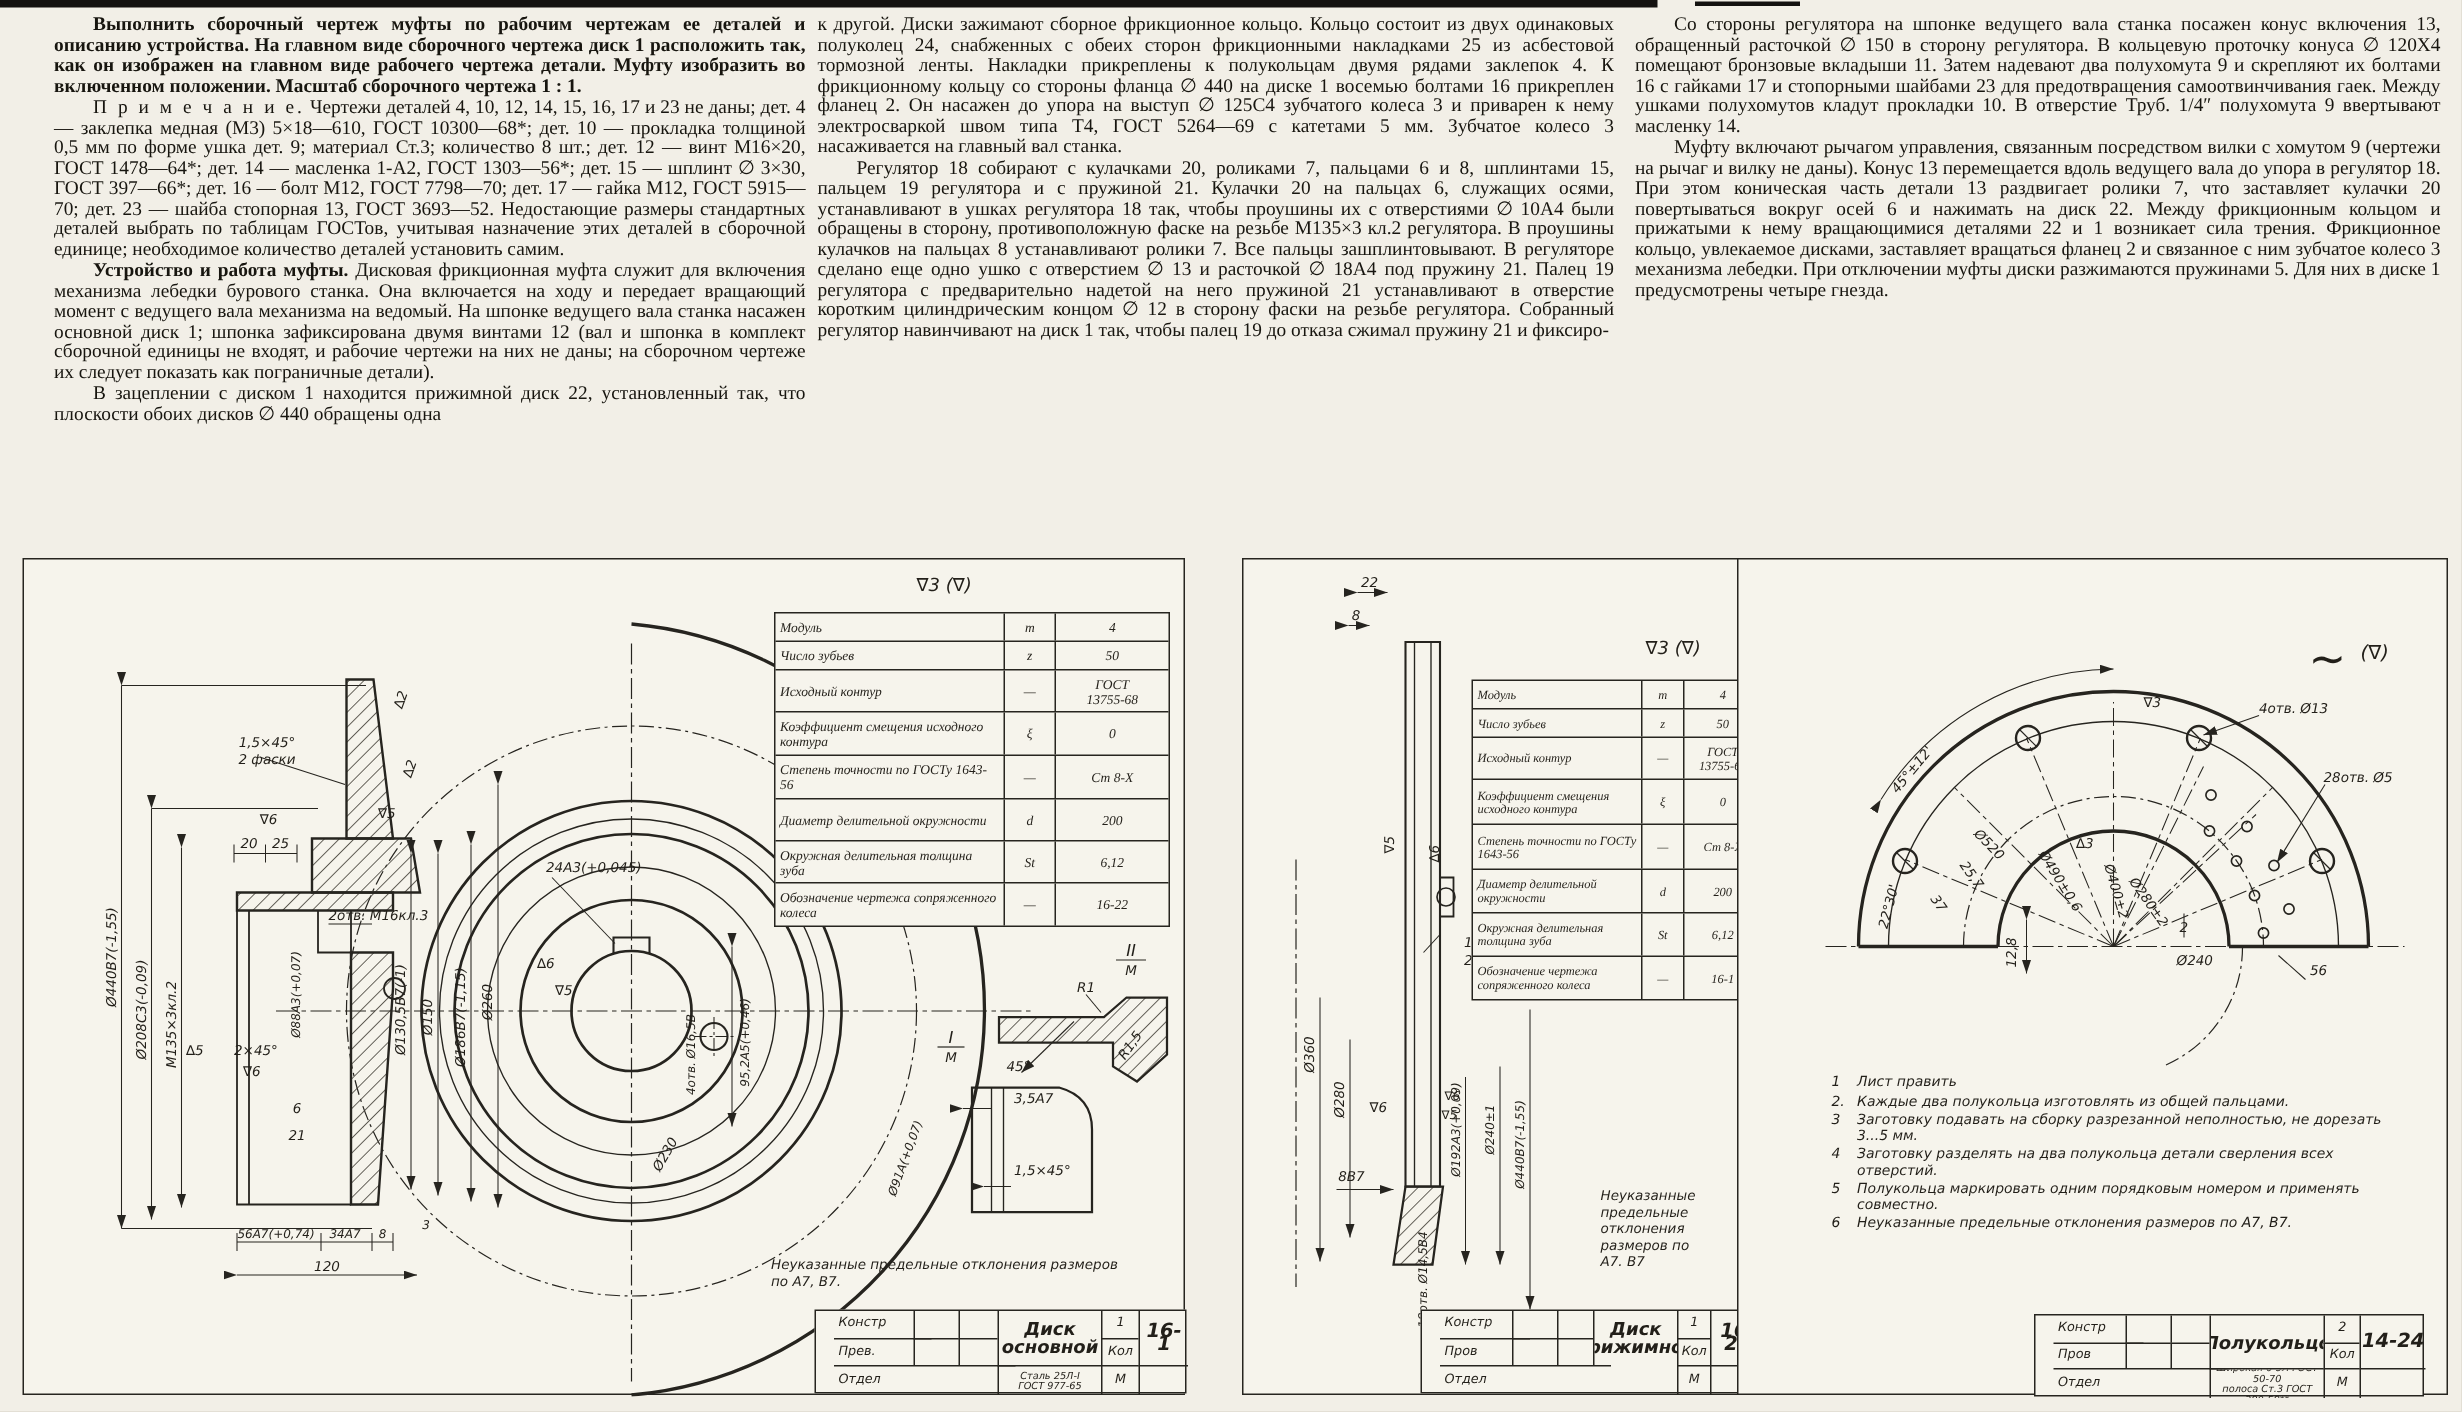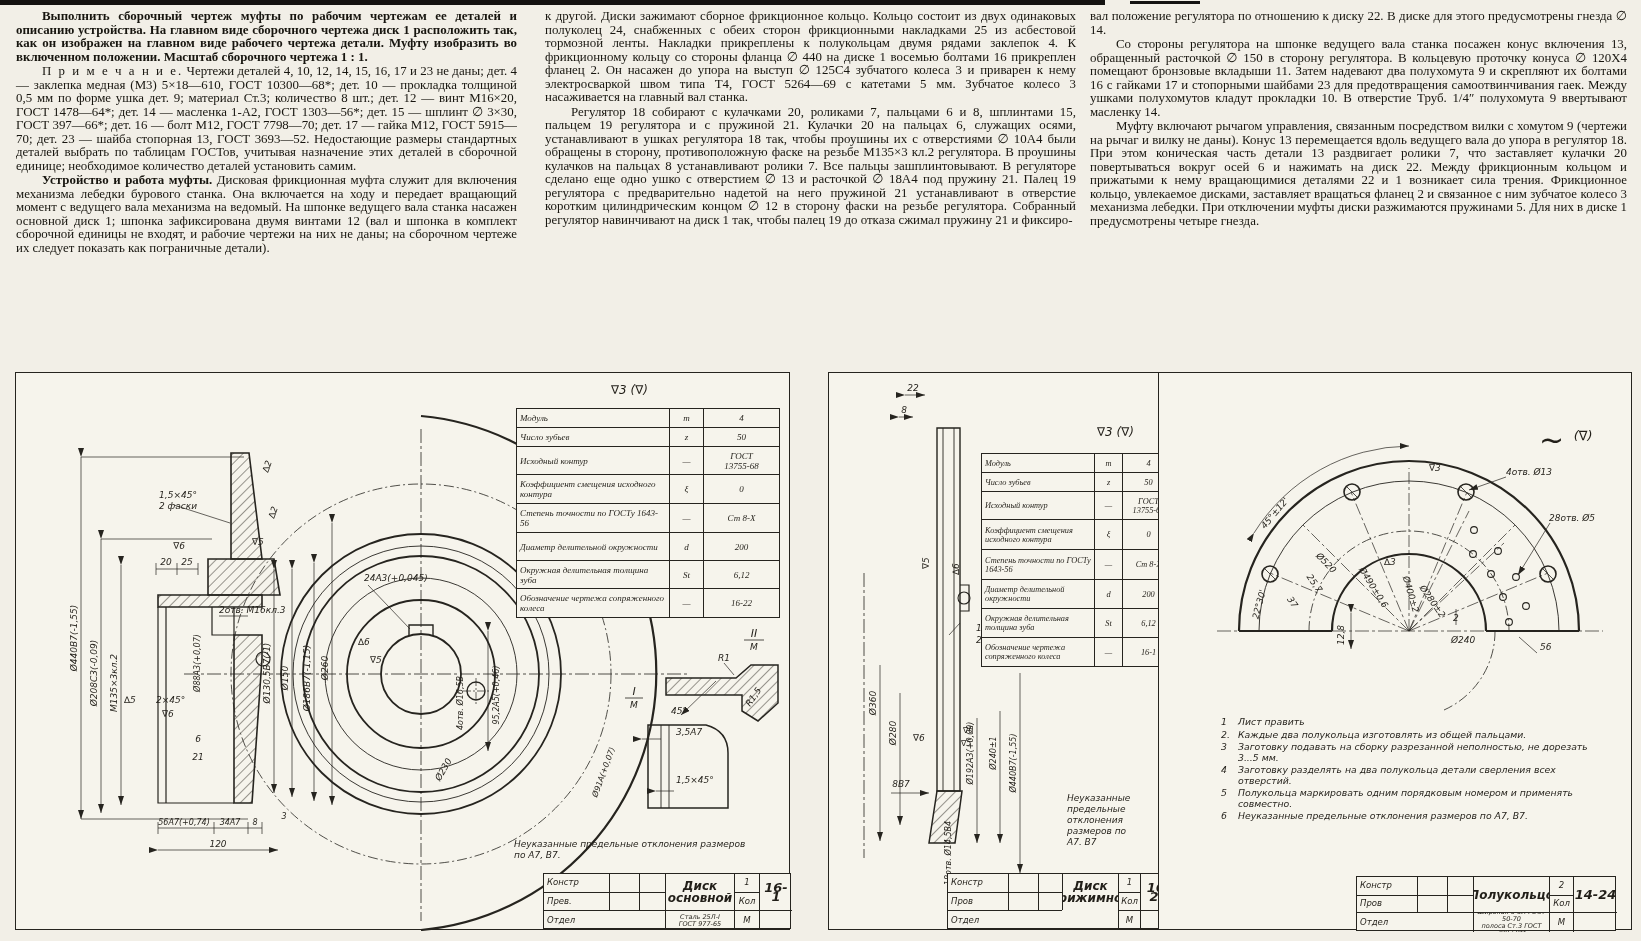--- a/index.html
+++ b/index.html
@@ -30,45 +30,45 @@
   .rough{position:absolute;font:italic 12px "DejaVu Sans",sans-serif;color:#221f19;}
   .dnote{position:absolute;font:italic 9px "DejaVu Sans",sans-serif;color:#221f19;white-space:pre-line;line-height:11px;}
   .nlist{position:absolute;font:italic 9.3px "DejaVu Sans",sans-serif;color:#221f19;line-height:10.5px;}
   .nlist .ni{display:flex;margin-bottom:2px;}
   .nlist .nn{width:17px;flex:none;}
   
   .tb{position:absolute;border:1.8px solid #26241f;box-sizing:border-box;background:#f6f4ec;}
   .tc{position:absolute;box-sizing:border-box;border-left:1px solid #26241f;border-top:1px solid #26241f;
       font:italic 8.5px "DejaVu Sans",sans-serif;color:#221f19;display:flex;align-items:center;justify-content:center;
       text-align:center;white-space:pre-line;overflow:hidden;line-height:9.5px;}
-  .tc.l{justify-content:flex-start;padding-left:3px;}
+  .tc.l{justify-content:flex-start;padding-left:3px;margin-left:12px;}
   .tc.big{font-size:12px;font-weight:700;line-height:12px;}
   .tc.num{font-size:13px;font-weight:700;}
   .tc.tiny{font-size:6.5px;line-height:7px;}
   .tc.e0{border-left:none;}
   .tc.t0{border-top:none;}
 </style>
 </head>
 <body>
 <div id="page">
 
 <div class="scanbar" style="left:0;top:0;width:1105px;height:5px;"></div>
 <div class="scanbar" style="left:1130px;top:1px;width:70px;height:3px;"></div>
 
-<div class="col" style="left:16px;width:501px;">
+<div class="col" style="left:36px;width:501px;">
   <p class="ind b">Выполнить сборочный чертеж муфты по рабочим чертежам ее деталей и описанию устройства. На главном виде сборочного чертежа диск 1 расположить так, как он изображен на главном виде рабочего чертежа детали. Муфту изобразить во включенном положении. Масштаб сборочного чертежа 1 : 1.</p>
   <p class="ind"><span class="sp">П р и м е ч а н и е.</span> <span>Чертежи деталей 4, 10, 12, 14, 15, 16, 17 и 23 не даны; дет. 4 — заклепка медная (М3) 5×18—610, ГОСТ 10300—68*; дет. 10 — прокладка толщиной 0,5 мм по форме ушка дет. 9; материал Ст.3; количество 8 шт.; дет. 12 — винт М16×20, ГОСТ 1478—64*; дет. 14 — масленка 1-А2, ГОСТ 1303—56*; дет. 15 — шплинт ∅ 3×30, ГОСТ 397—66*; дет. 16 — болт М12, ГОСТ 7798—70; дет. 17 — гайка М12, ГОСТ 5915—70; дет. 23 — шайба стопорная 13, ГОСТ 3693—52. Недостающие размеры стандартных деталей выбрать по таблицам ГОСТов, учитывая назначение этих деталей в сборочной единице; необходимое количество деталей установить самим.</span></p>
   <p class="ind"><span class="b">Устройство и работа муфты.</span> <span>Дисковая фрикционная муфта служит для включения механизма лебедки бурового станка. Она включается на ходу и передает вращающий момент с ведущего вала механизма на ведомый. На шпонке ведущего вала станка насажен основной диск 1; шпонка зафиксирована двумя винтами 12 (вал и шпонка в комплект сборочной единицы не входят, и рабочие чертежи на них не даны; на сборочном чертеже их следует показать как пограничные детали).</span></p>
+  <p class="ind">В зацеплении с диском 1 находится прижимной диск 22, установленный так, что плоскости обоих дисков ∅ 440 обращены одна</p>
 </div>
 <div class="col" style="left:545px;width:531px;">
   <p>к другой. Диски зажимают сборное фрикционное кольцо. Кольцо состоит из двух одинаковых полуколец 24, снабженных с обеих сторон фрикционными накладками 25 из асбестовой тормозной ленты. Накладки прикреплены к полукольцам двумя рядами заклепок 4. К фрикционному кольцу со стороны фланца ∅ 440 на диске 1 восемью болтами 16 прикреплен фланец 2. Он насажен до упора на выступ ∅ 125С4 зубчатого колеса 3 и приварен к нему электросваркой швом типа Т4, ГОСТ 5264—69 с катетами 5 мм. Зубчатое колесо 3 насаживается на главный вал станка.</p>
   <p class="ind">Регулятор 18 собирают с кулачками 20, роликами 7, пальцами 6 и 8, шплинтами 15, пальцем 19 регулятора и с пружиной 21. Кулачки 20 на пальцах 6, служащих осями, устанавливают в ушках регулятора 18 так, чтобы проушины их с отверстиями ∅ 10А4 были обращены в сторону, противоположную фаске на резьбе М135×3 кл.2 регулятора. В проушины кулачков на пальцах 8 устанавливают ролики 7. Все пальцы зашплинтовывают. В регуляторе сделано еще одно ушко с отверстием ∅ 13 и расточкой ∅ 18А4 под пружину 21. Палец 19 регулятора с предварительно надетой на него пружиной 21 устанавливают в отверстие коротким цилиндрическим концом ∅ 12 в сторону фаски на резьбе регулятора. Собранный регулятор навинчивают на диск 1 так, чтобы палец 19 до отказа сжимал пружину 21 и фиксиро-</p>
 </div>
 <div class="col" style="left:1090px;width:537px;">
-  <p>вал положение регулятора по отношению к диску 22. В диске для этого предусмотрены гнезда ∅ 14.</p>
   <p class="ind">Со стороны регулятора на шпонке ведущего вала станка посажен конус включения 13, обращенный расточкой ∅ 150 в сторону регулятора. В кольцевую проточку конуса ∅ 120Х4 помещают бронзовые вкладыши 11. Затем надевают два полухомута 9 и скрепляют их болтами 16 с гайками 17 и стопорными шайбами 23 для предотвращения самоотвинчивания гаек. Между ушками полухомутов кладут прокладки 10. В отверстие Труб. 1/4″ полухомута 9 ввертывают масленку 14.</p>
   <p class="ind">Муфту включают рычагом управления, связанным посредством вилки с хомутом 9 (чертежи на рычаг и вилку не даны). Конус 13 перемещается вдоль ведущего вала до упора в регулятор 18. При этом коническая часть детали 13 раздвигает ролики 7, что заставляет кулачки 20 повертываться вокруг осей 6 и нажимать на диск 22. Между фрикционным кольцом и прижатыми к нему вращающимися деталями 22 и 1 возникает сила трения. Фрикционное кольцо, увлекаемое дисками, заставляет вращаться фланец 2 и связанное с ним зубчатое колесо 3 механизма лебедки. При отключении муфты диски разжимаются пружинами 5. Для них в диске 1 предусмотрены четыре гнезда.</p>
 </div>
 
 <div class="sheet" style="left:15px;top:372px;width:775px;height:558px;">
 <svg width="775" height="558" viewBox="0 0 775 558">
   <defs>
     <pattern id="p1" width="7" height="7" patternTransform="rotate(45)" patternUnits="userSpaceOnUse">
       <line x1="0" y1="0" x2="0" y2="7" stroke="#45423a" stroke-width="1.1"></line>
     </pattern>

